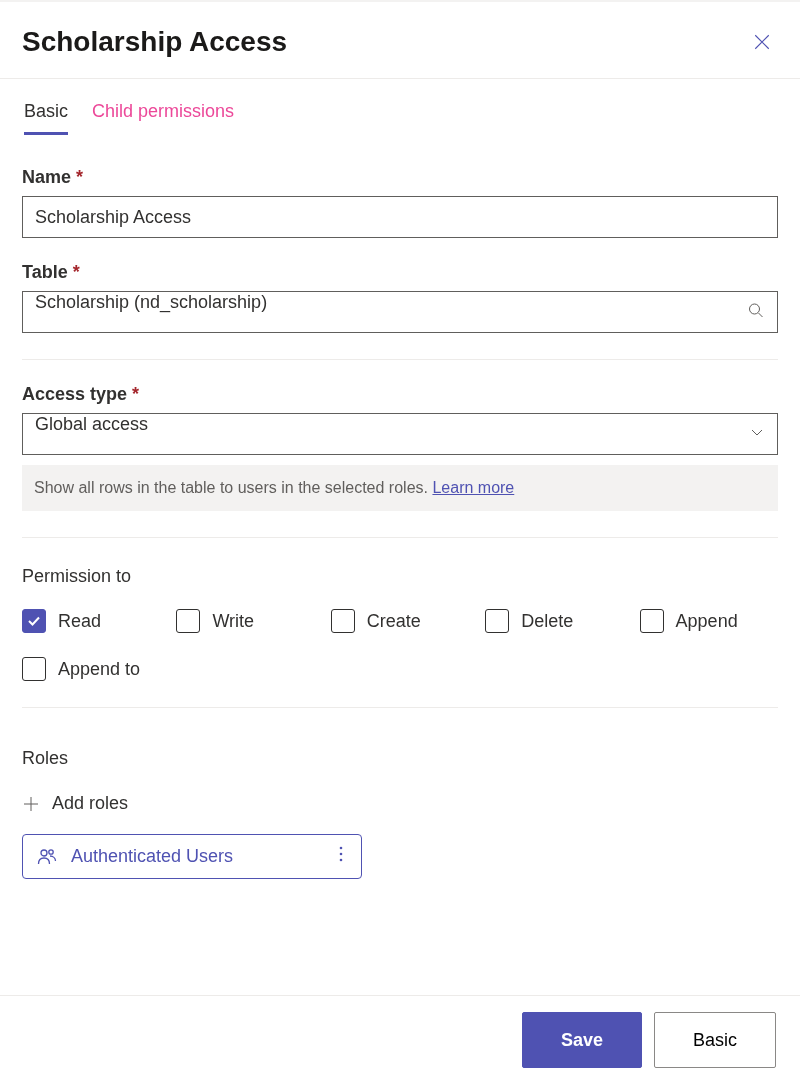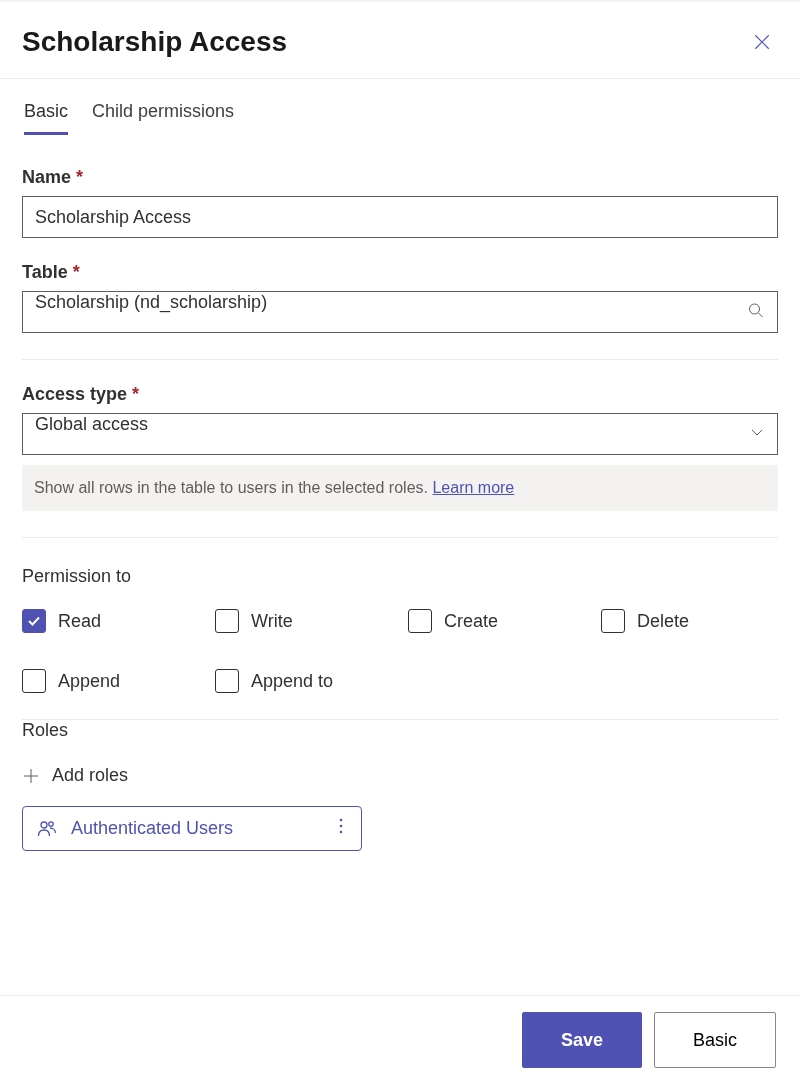--- a/index.html
+++ b/index.html
@@ -39,21 +39,21 @@
       cursor: pointer;
       color: #4f52b2;
     }
     .tabs {
       display: flex;
       gap: 24px;
       padding: 22px 24px 0 24px;
     }
     .tab {
       font-size: 18px;
-      color: #404040;
+      color: #ec4899;
       padding-bottom: 10px;
       cursor: pointer;
       border-bottom: 3px solid transparent;
     }
     .tab.active {
       color: #323130;
       font-weight: 400;
       border-bottom-color: #4f52b2;
     }
     .content {
@@ -122,22 +122,22 @@
     }
     .section-title {
       font-size: 18px;
       font-weight: 400;
       color: #323130;
       margin-top: 28px;
       margin-bottom: 22px;
     }
     .permissions-grid {
       display: grid;
-      grid-template-columns: repeat(4, 1fr);
-      gap: 36px 16px;
+      grid-template-columns: repeat(5, 1fr);
+      gap: 24px 16px;
       margin-bottom: 8px;
     }
     .checkbox-item {
       display: flex;
       align-items: center;
       gap: 12px;
       cursor: pointer;
     }
     .checkbox {
       width: 24px;
@@ -152,20 +152,21 @@
     .checkbox.checked {
       background: #4f52b2;
       border-color: #4f52b2;
       color: #fff;
     }
     .checkbox-label {
       font-size: 18px;
       color: #323130;
     }
     .roles-section {
+      margin-top: 40px;
     }
     .add-roles {
       display: flex;
       align-items: center;
       gap: 12px;
       margin-top: 24px;
       cursor: pointer;
       font-size: 18px;
       color: #323130;
     }

